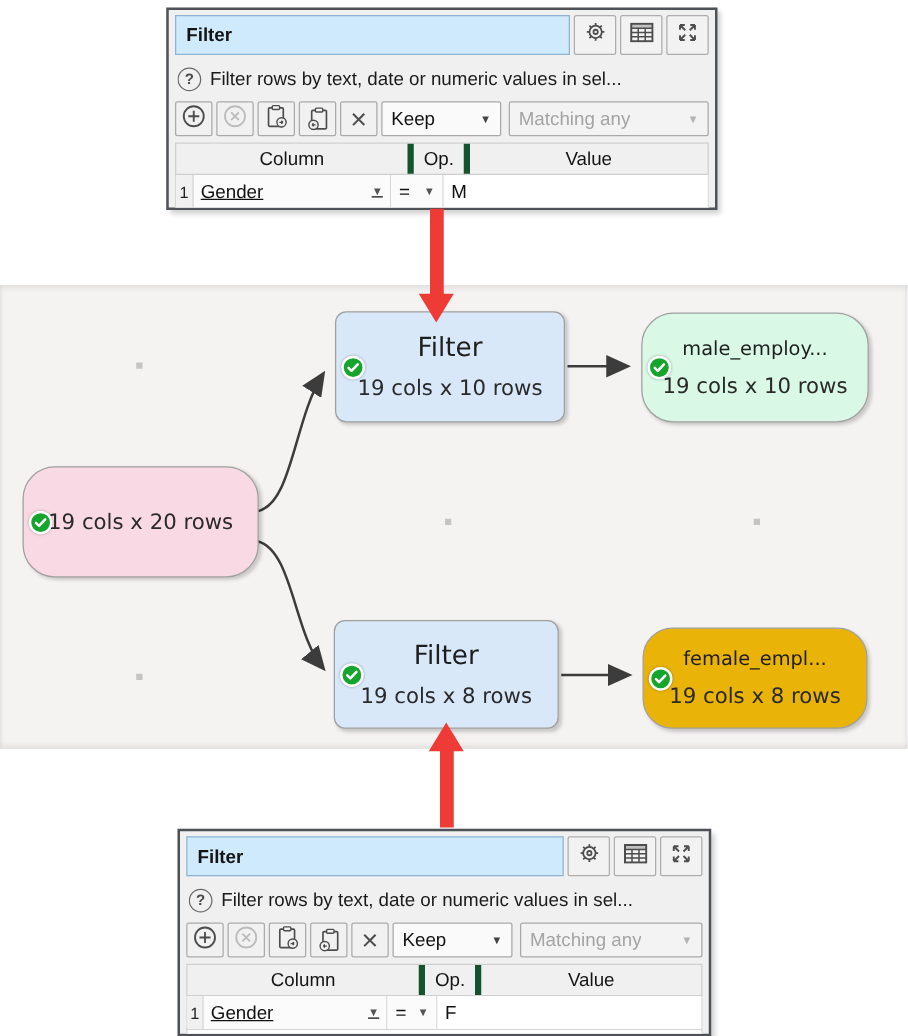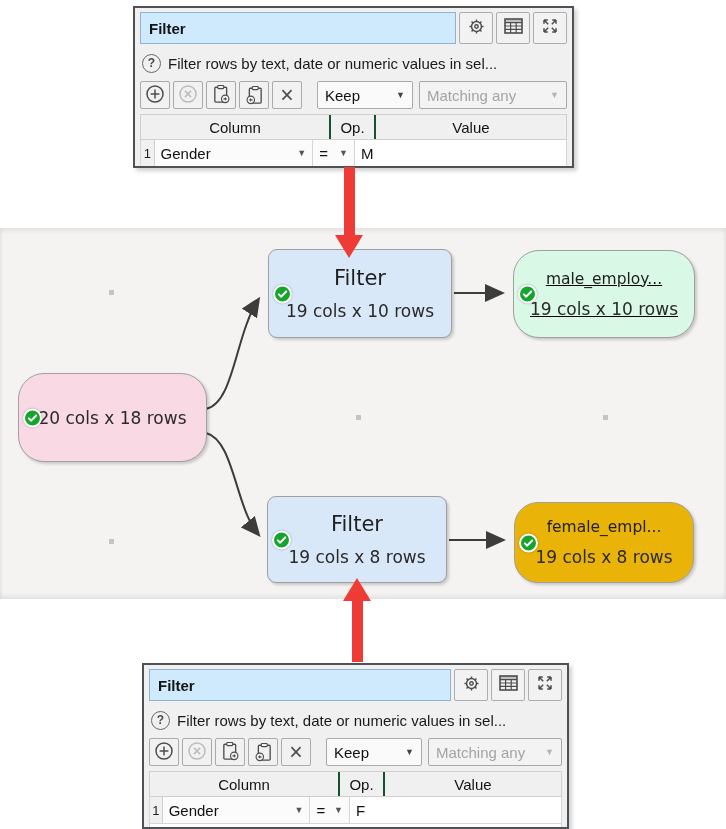--- a/index.html
+++ b/index.html
@@ -25,36 +25,36 @@
                  font-size:12px; font-weight:bold; color:#4a4a4a; }
 
   .toolbar { display:flex; align-items:center; height:30px; margin:0 0 4px 0; }
   .tool-btn { width:30px; height:28px; border:1px solid #aaaaaa; background:#f1f1f1; border-radius:2px;
               display:flex; align-items:center; justify-content:center; margin-right:3px;
               font-size:19px; color:#4d4d4d; line-height:1; }
   .combo { height:28px; border:1px solid #a9a9a9; background:#fafafa; border-radius:2px;
            display:flex; align-items:center; justify-content:space-between;
            padding:0 7px; font-size:15px; color:#111; }
   .combo .caret { font-size:9px; color:#444; margin-left:6px; }
-  .combo.keep { width:96px; margin-left:12px; flex:none;justify-content:space-between; }
+  .combo.keep { width:96px; flex:none;justify-content:space-between; }
   .combo.disabled { flex:1; margin-left:6px; min-width:0; color:#a4a4a4; background:#f3f3f3; }
   .combo.disabled .caret { color:#b3b3b3; }
   .combo .combo-label { white-space:nowrap; overflow:hidden; }
 
   .ftable { width:100%; }
   .thead { display:flex; height:26px; background:#f0f0f0; border:1px solid #cfcfcf; }
   .th { display:flex; align-items:center; justify-content:center; font-size:15px; color:#141414;
-        border-right:2px solid #14532d; }
+        border-right:5px solid #14532d; }
   .th-col { width:190px; } .th-op { width:45px; } .th-val { flex:1; border-right:none; }
   .trow { display:flex; height:27px; background:#ffffff; border:1px solid #d6d6d6; border-top:none; }
   .rownum { width:15px; background:#f0f0f0; border-right:1px solid #cfcfcf; font-size:13px;
             color:#222; display:flex; align-items:center; justify-content:center; }
   .cell-combo { display:flex; align-items:center; justify-content:space-between; padding:0 6px;
                 font-size:15px; color:#111; background:#fbfbfb; border-right:1px solid #d6d6d6; }
-  .cc-col { width:175px; } .cc-op { width:45px; }
+  .cc-col { width:175px;text-decoration:underline; } .cc-op { width:45px; }
   .cell-combo .caret { font-size:9px; color:#555; }
   .cell-value { flex:1; border:none; background:#fff; font-size:15px; color:#111;
                 padding:0 6px; font-family:"Liberation Sans", sans-serif; outline:none; }
   .row-partial { height:10px; background:#ffffff; border:1px solid #d6d6d6; border-top:none; }
 
   
   #canvas { position:absolute; left:0; top:228px; width:726px; height:371px; background:#f4f3f1;
             box-shadow:inset 0 3px 4px rgba(0,0,0,.07), inset 0 -3px 4px rgba(0,0,0,.07);
             font-family:"DejaVu Sans", sans-serif; }
   .dot { position:absolute; width:5px; height:5px; background:#c6c4c1; }
@@ -65,21 +65,21 @@
   .node-title { color:#1e1e1e; white-space:nowrap; }
   .node-sub   { font-size:17px; color:#2a2a2a; white-space:nowrap; }
   .badge { position:absolute; left:4px; top:50%; transform:translateY(-50%); width:19px; height:19px;
            background:#16a52c; border:2px solid #fff; border-radius:50%;
            box-shadow:0 0 2px rgba(0,0,0,.35); display:flex; align-items:center; justify-content:center; }
 
   #node-source { left:18px; top:145px; width:189px; height:89px; border-radius:26px; background:#f9d9e4; }
   #node-source .node-title { font-size:18px; }
   #node-filter-top { left:268px; top:21px; width:184px; height:89px; border-radius:9px; background:#d8e8f9; }
   #node-filter-top .node-title, #node-filter-bottom .node-title { font-size:21px; }
-  #node-output-top { left:513px; top:22px; width:182px; height:88px; border-radius:26px; background:#d9f8e6;text-decoration:underline; }
+  #node-output-top { left:513px; top:22px; width:182px; height:88px; border-radius:26px; background:#d9f8e6; }
   #node-output-top .node-title, #node-output-bottom .node-title { font-size:15.5px; }
   #node-filter-bottom { left:267px; top:268px; width:180px; height:87px; border-radius:9px; background:#d8e8f9; }
   #node-output-bottom { left:514px; top:274px; width:180px; height:81px; border-radius:24px; background:#eab308; }
 
   #edges { position:absolute; left:0; top:0; width:726px; height:371px; }
 
   
   .red-arrow { position:absolute; width:28px; }
   .red-shaft { position:absolute; left:8.5px; width:11px; background:#ee3b35; }
   .red-head  { position:absolute; left:0; width:0; height:0; }
@@ -230,21 +230,21 @@
       <path d="M449 312 H502" marker-end="url(#ah)"></path>
     </g>
   </svg>
 
   <div class="node" id="node-source">
     <span class="badge">
       <svg viewBox="0 0 12 12" width="11" height="11">
           <path d="M2 6.4l2.6 2.5L10 3.2" stroke="#fff" stroke-width="2.2" fill="none" stroke-linecap="round" stroke-linejoin="round"></path>
         </svg>
     </span>
-    <span class="node-sub">20 cols x 18 rows</span>
+    <span class="node-sub">19 cols x 20 rows</span>
   </div>
 
   <div class="node" id="node-filter-top">
     <span class="badge">
       <svg viewBox="0 0 12 12" width="11" height="11">
           <path d="M2 6.4l2.6 2.5L10 3.2" stroke="#fff" stroke-width="2.2" fill="none" stroke-linecap="round" stroke-linejoin="round"></path>
         </svg>
     </span>
     <span class="node-title">Filter</span>
     <span class="node-sub">19 cols x 10 rows</span>

